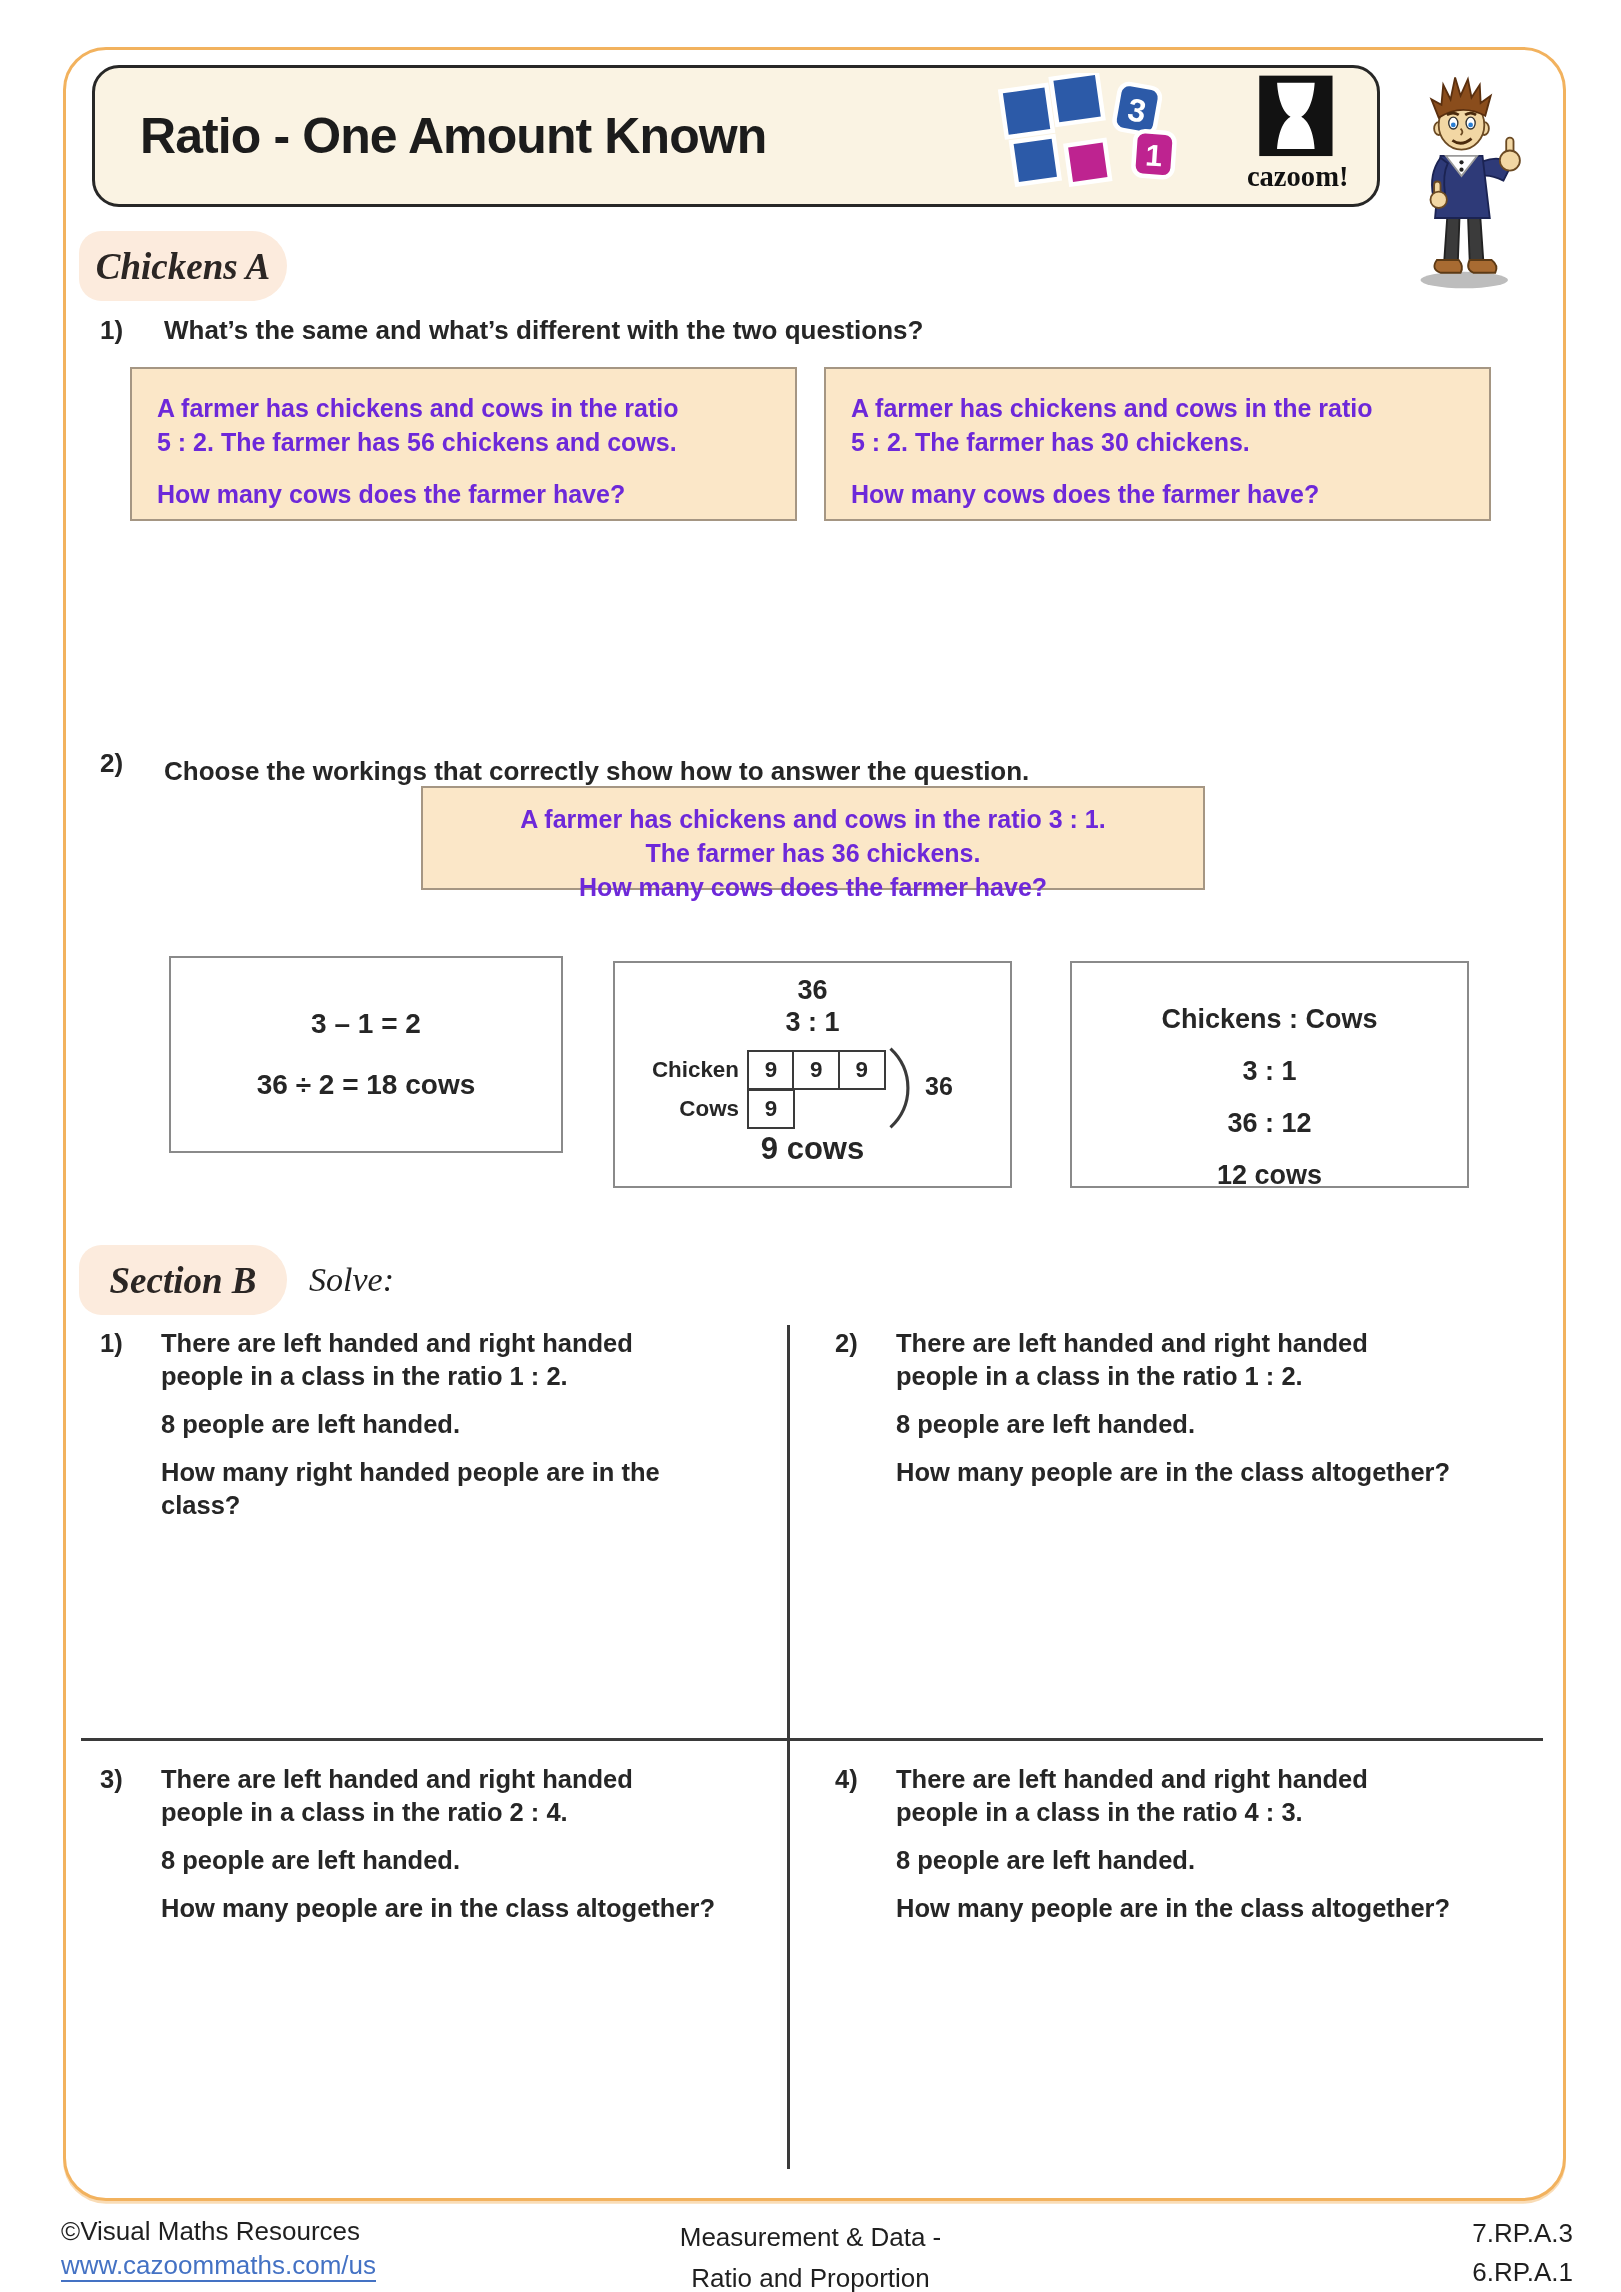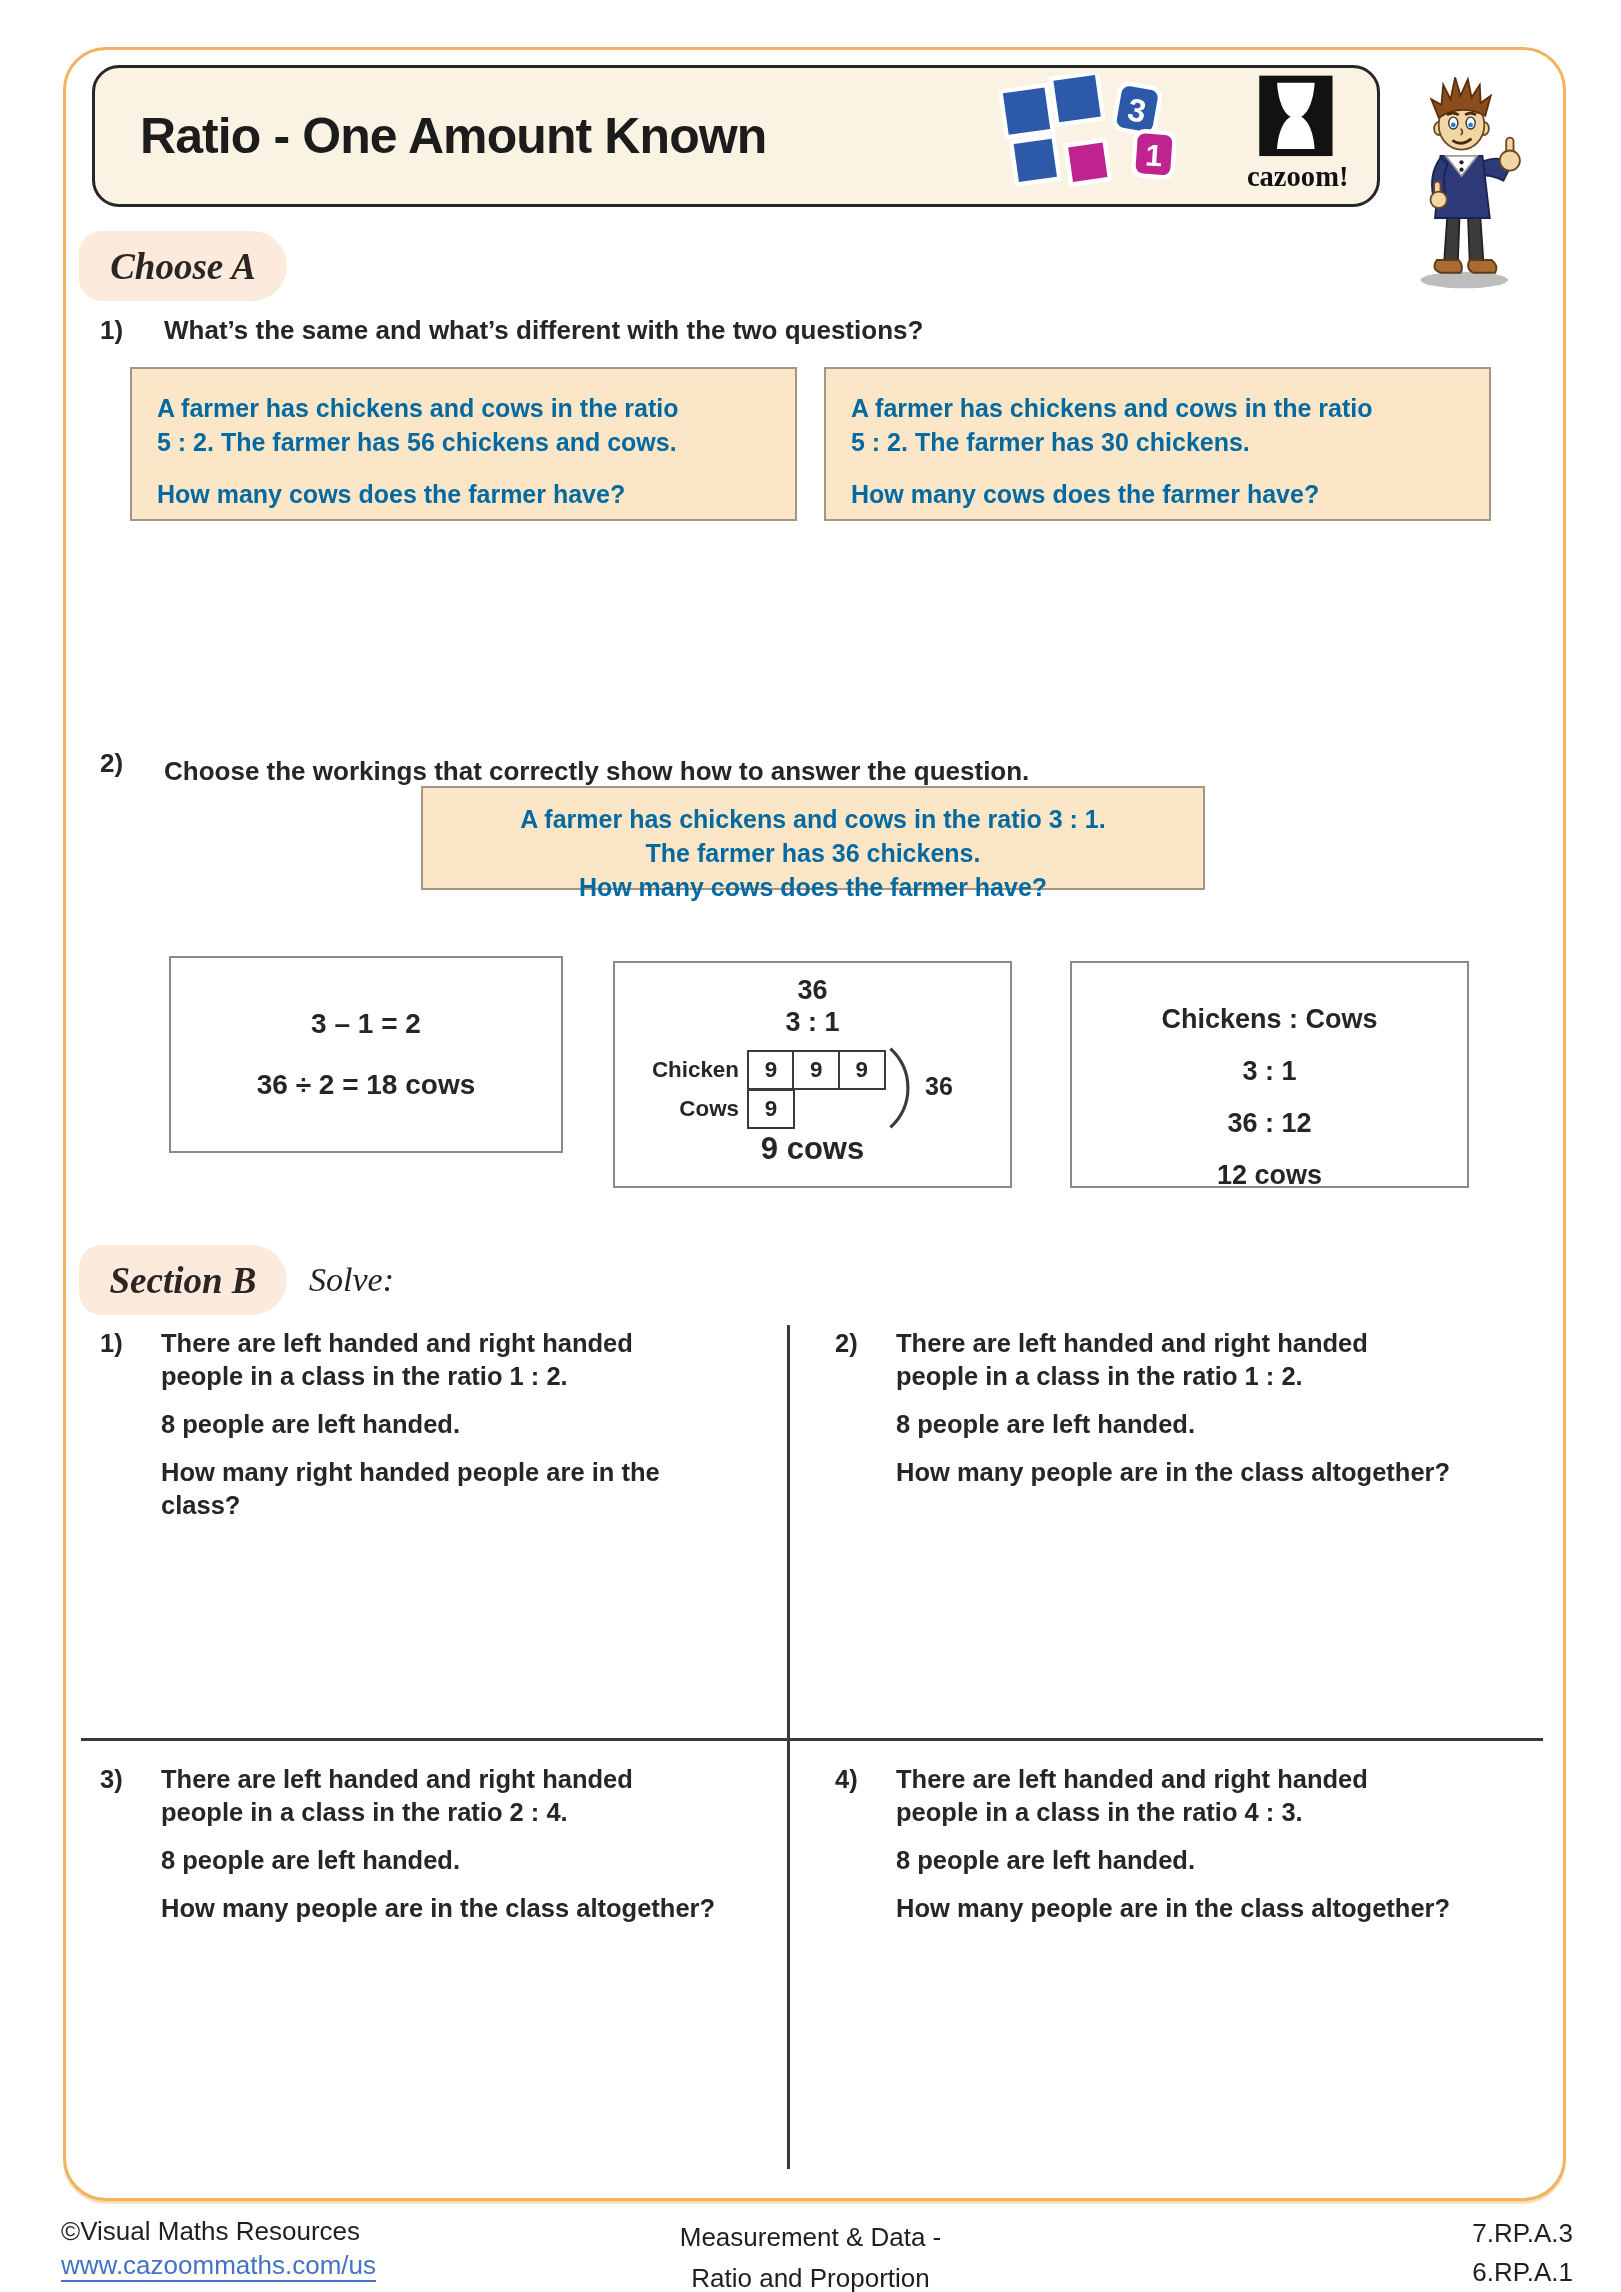--- a/index.html
+++ b/index.html
@@ -25,21 +25,21 @@
              display:flex;align-items:center;justify-content:center;
              font-family:"Liberation Serif",serif;font-style:italic;font-weight:bold;
              font-size:37px;color:#2b2624;}
   .solve{font-family:"Liberation Serif",serif;font-style:italic;font-size:34px;color:#222;}
 
   .qline-num{font-size:26px;font-weight:bold;}
   .qline-text{font-size:26px;font-weight:bold;white-space:nowrap;}
 
   
   .peach{background:#FBE7C8;border:2.7px solid #A59683;font-size:25px;font-weight:bold;
-         line-height:34px;color:#0369a1;}
+         line-height:34px;color:#6d28d9;}
   .peach .pad{padding:21.5px 25px;}
   .ml{white-space:pre-line;}
   .ask-gap{margin-top:18px;}
 
   .center-box{text-align:center;padding-top:14.3px;}
 
   
   .work{background:#fff;border:2.7px solid #8a8a8a;}
   .w1-inner{display:flex;align-items:center;justify-content:center;height:100%;
             text-align:center;font-size:28px;font-weight:bold;line-height:2.15;}
@@ -133,21 +133,21 @@
     <circle cx="66" cy="58" r="2.6" fill="#2a7fd4"></circle>
     <ellipse cx="85" cy="56" rx="5" ry="6.5" fill="#fff" stroke="#333" stroke-width="1.5"></ellipse>
     <circle cx="85" cy="58" r="2.6" fill="#2a7fd4"></circle>
     <path d="M59,47 Q66,43 72,47" stroke="#4a2a0d" stroke-width="3" fill="none"></path>
     <path d="M79,47 Q85,43 91,47" stroke="#4a2a0d" stroke-width="3" fill="none"></path>
     <path d="M74,62 Q78,66 74,69" stroke="#6b4a23" stroke-width="2" fill="none"></path>
     <path d="M65,75 Q75,82 86,73" stroke="#4a2a0d" stroke-width="3" fill="none"></path>
   </svg>
 
   <div class="abs sec-label" style="left:79px;top:231px;">
-    <span>Choose A</span>
+    <span>Chickens A</span>
   </div>
 
   <div class="abs qline-num" style="left:100px;top:315px;">1)</div>
   <div class="abs qline-text" style="left:164px;top:315px;">What’s the same and what’s different with the two questions?</div>
 
   <div class="abs peach" style="left:130px;top:367px;width:667px;height:154px;box-sizing:border-box;">
     <div class="pad">
       <div class="ml">A farmer has chickens and cows in the ratio
 5 : 2. The farmer has 56 chickens and cows.</div>
       <div class="ask-gap">How many cows does the farmer have?</div>

